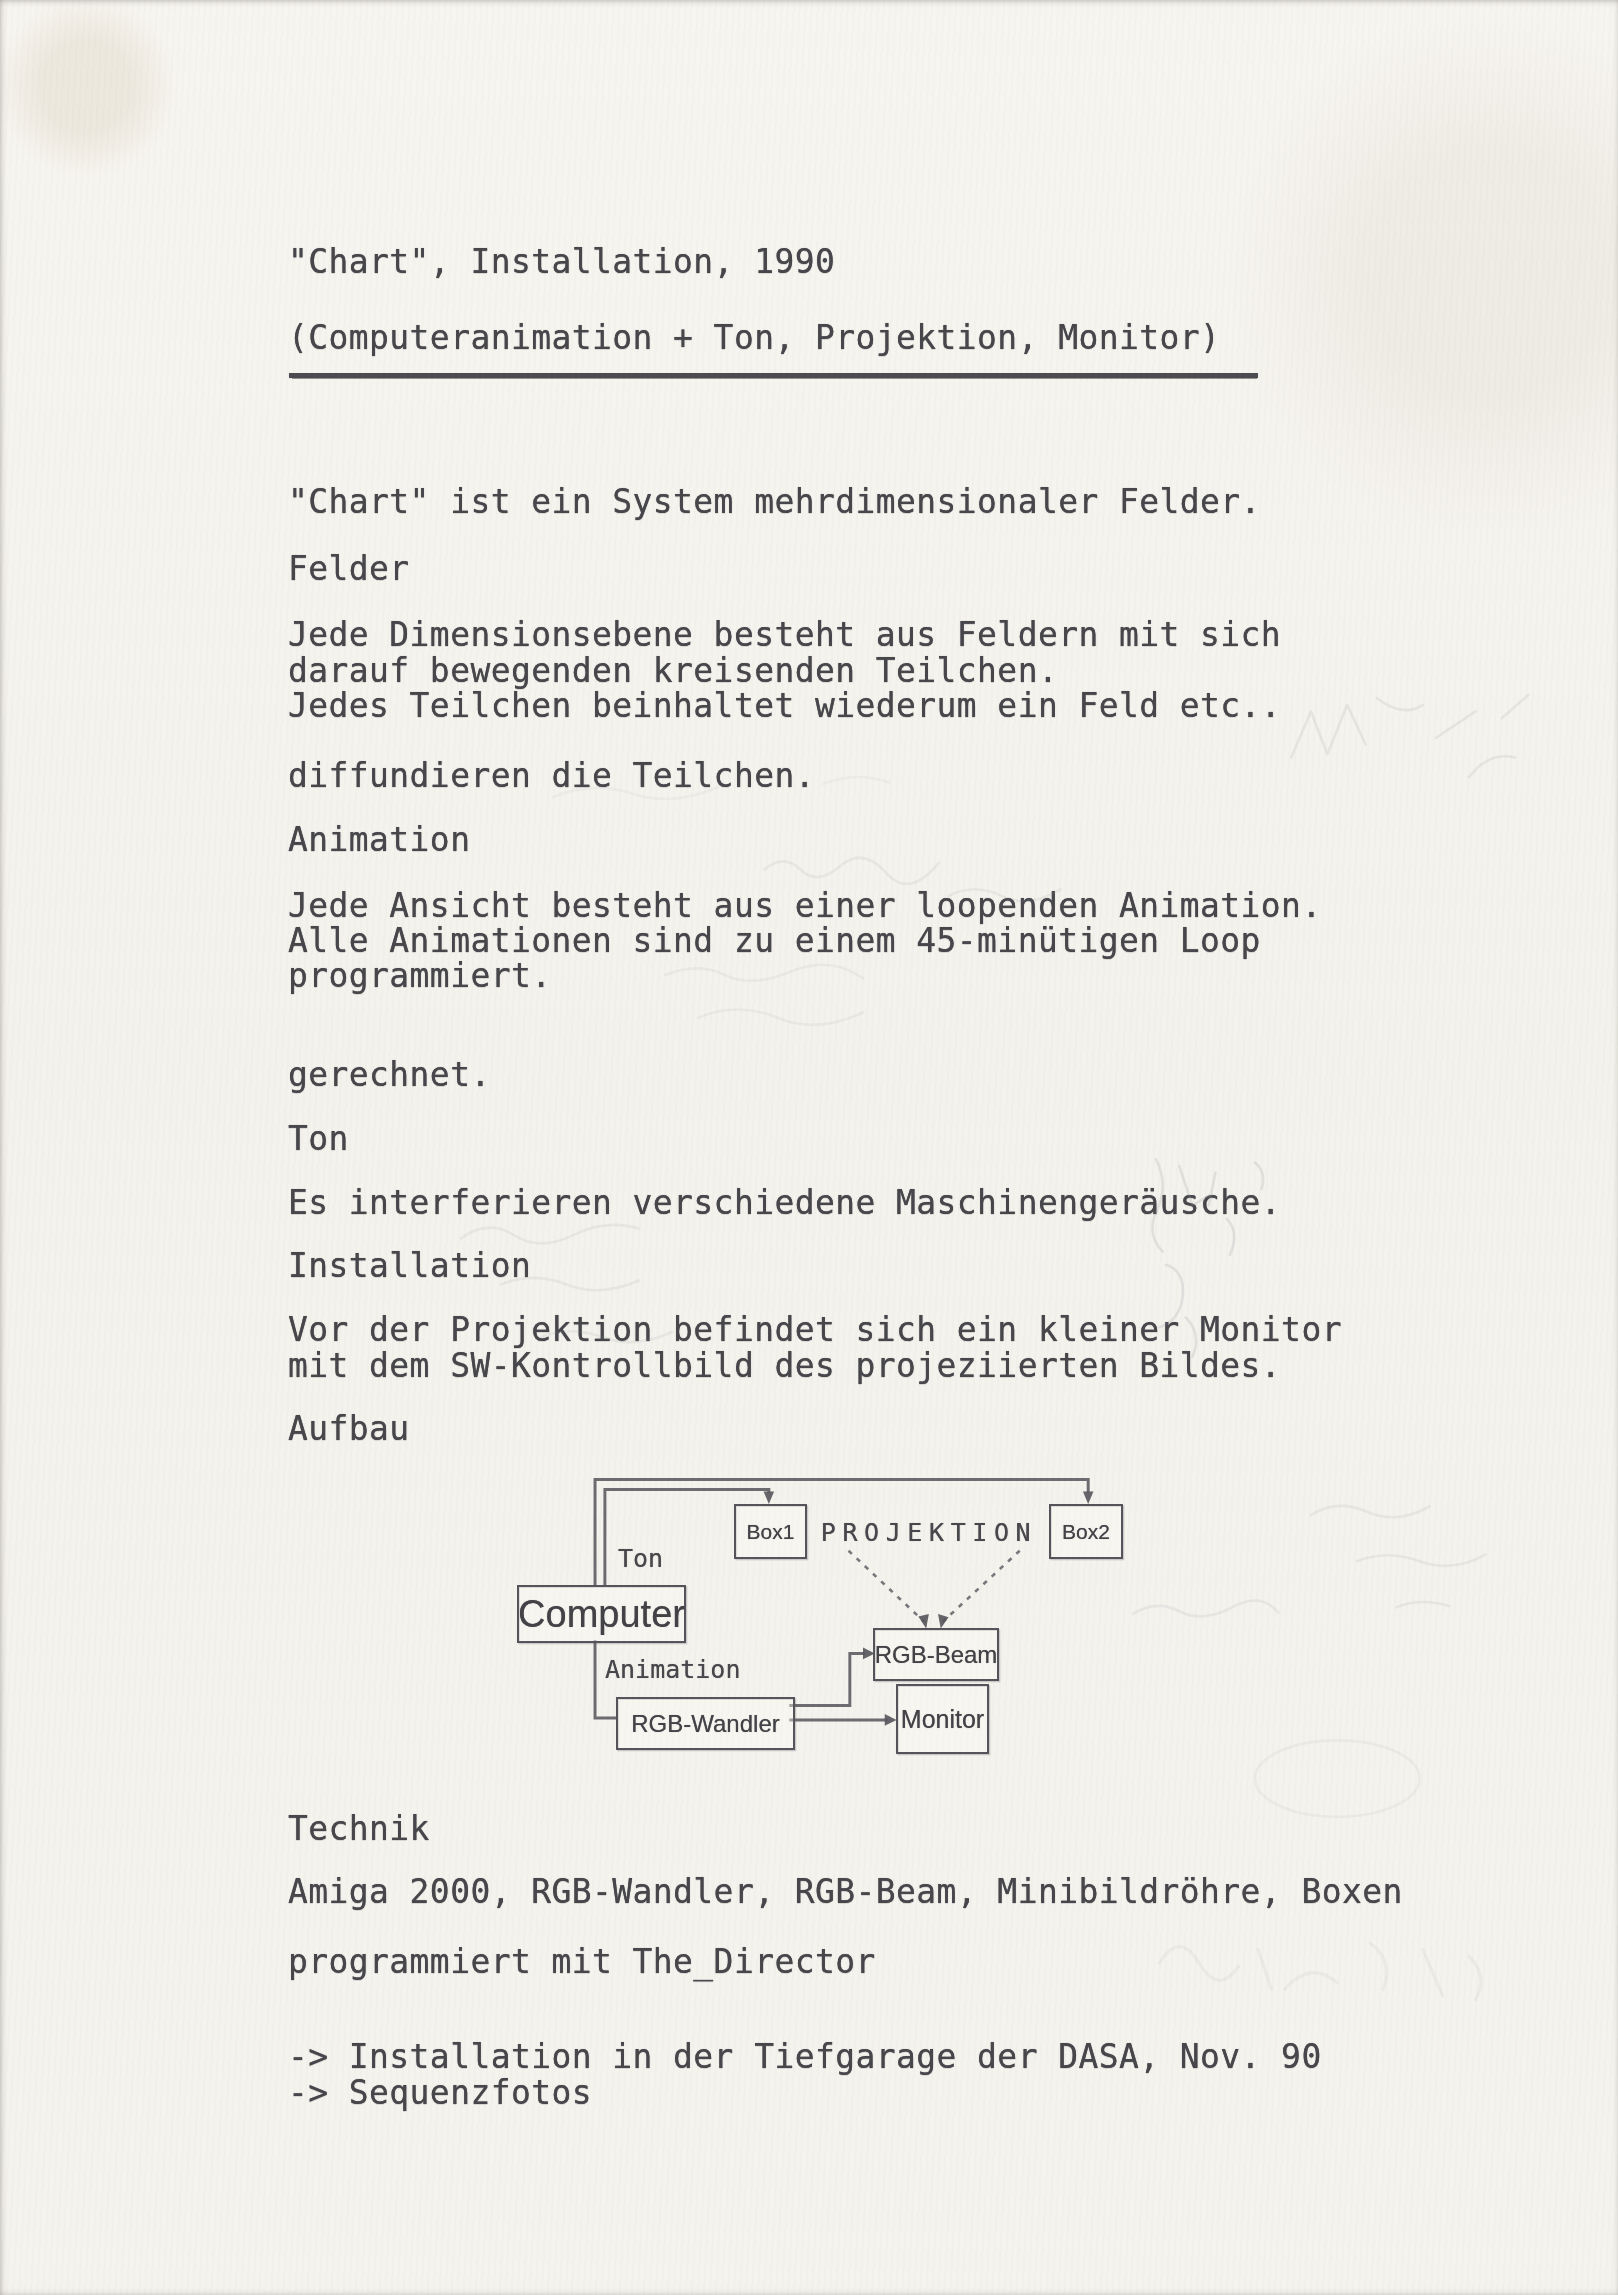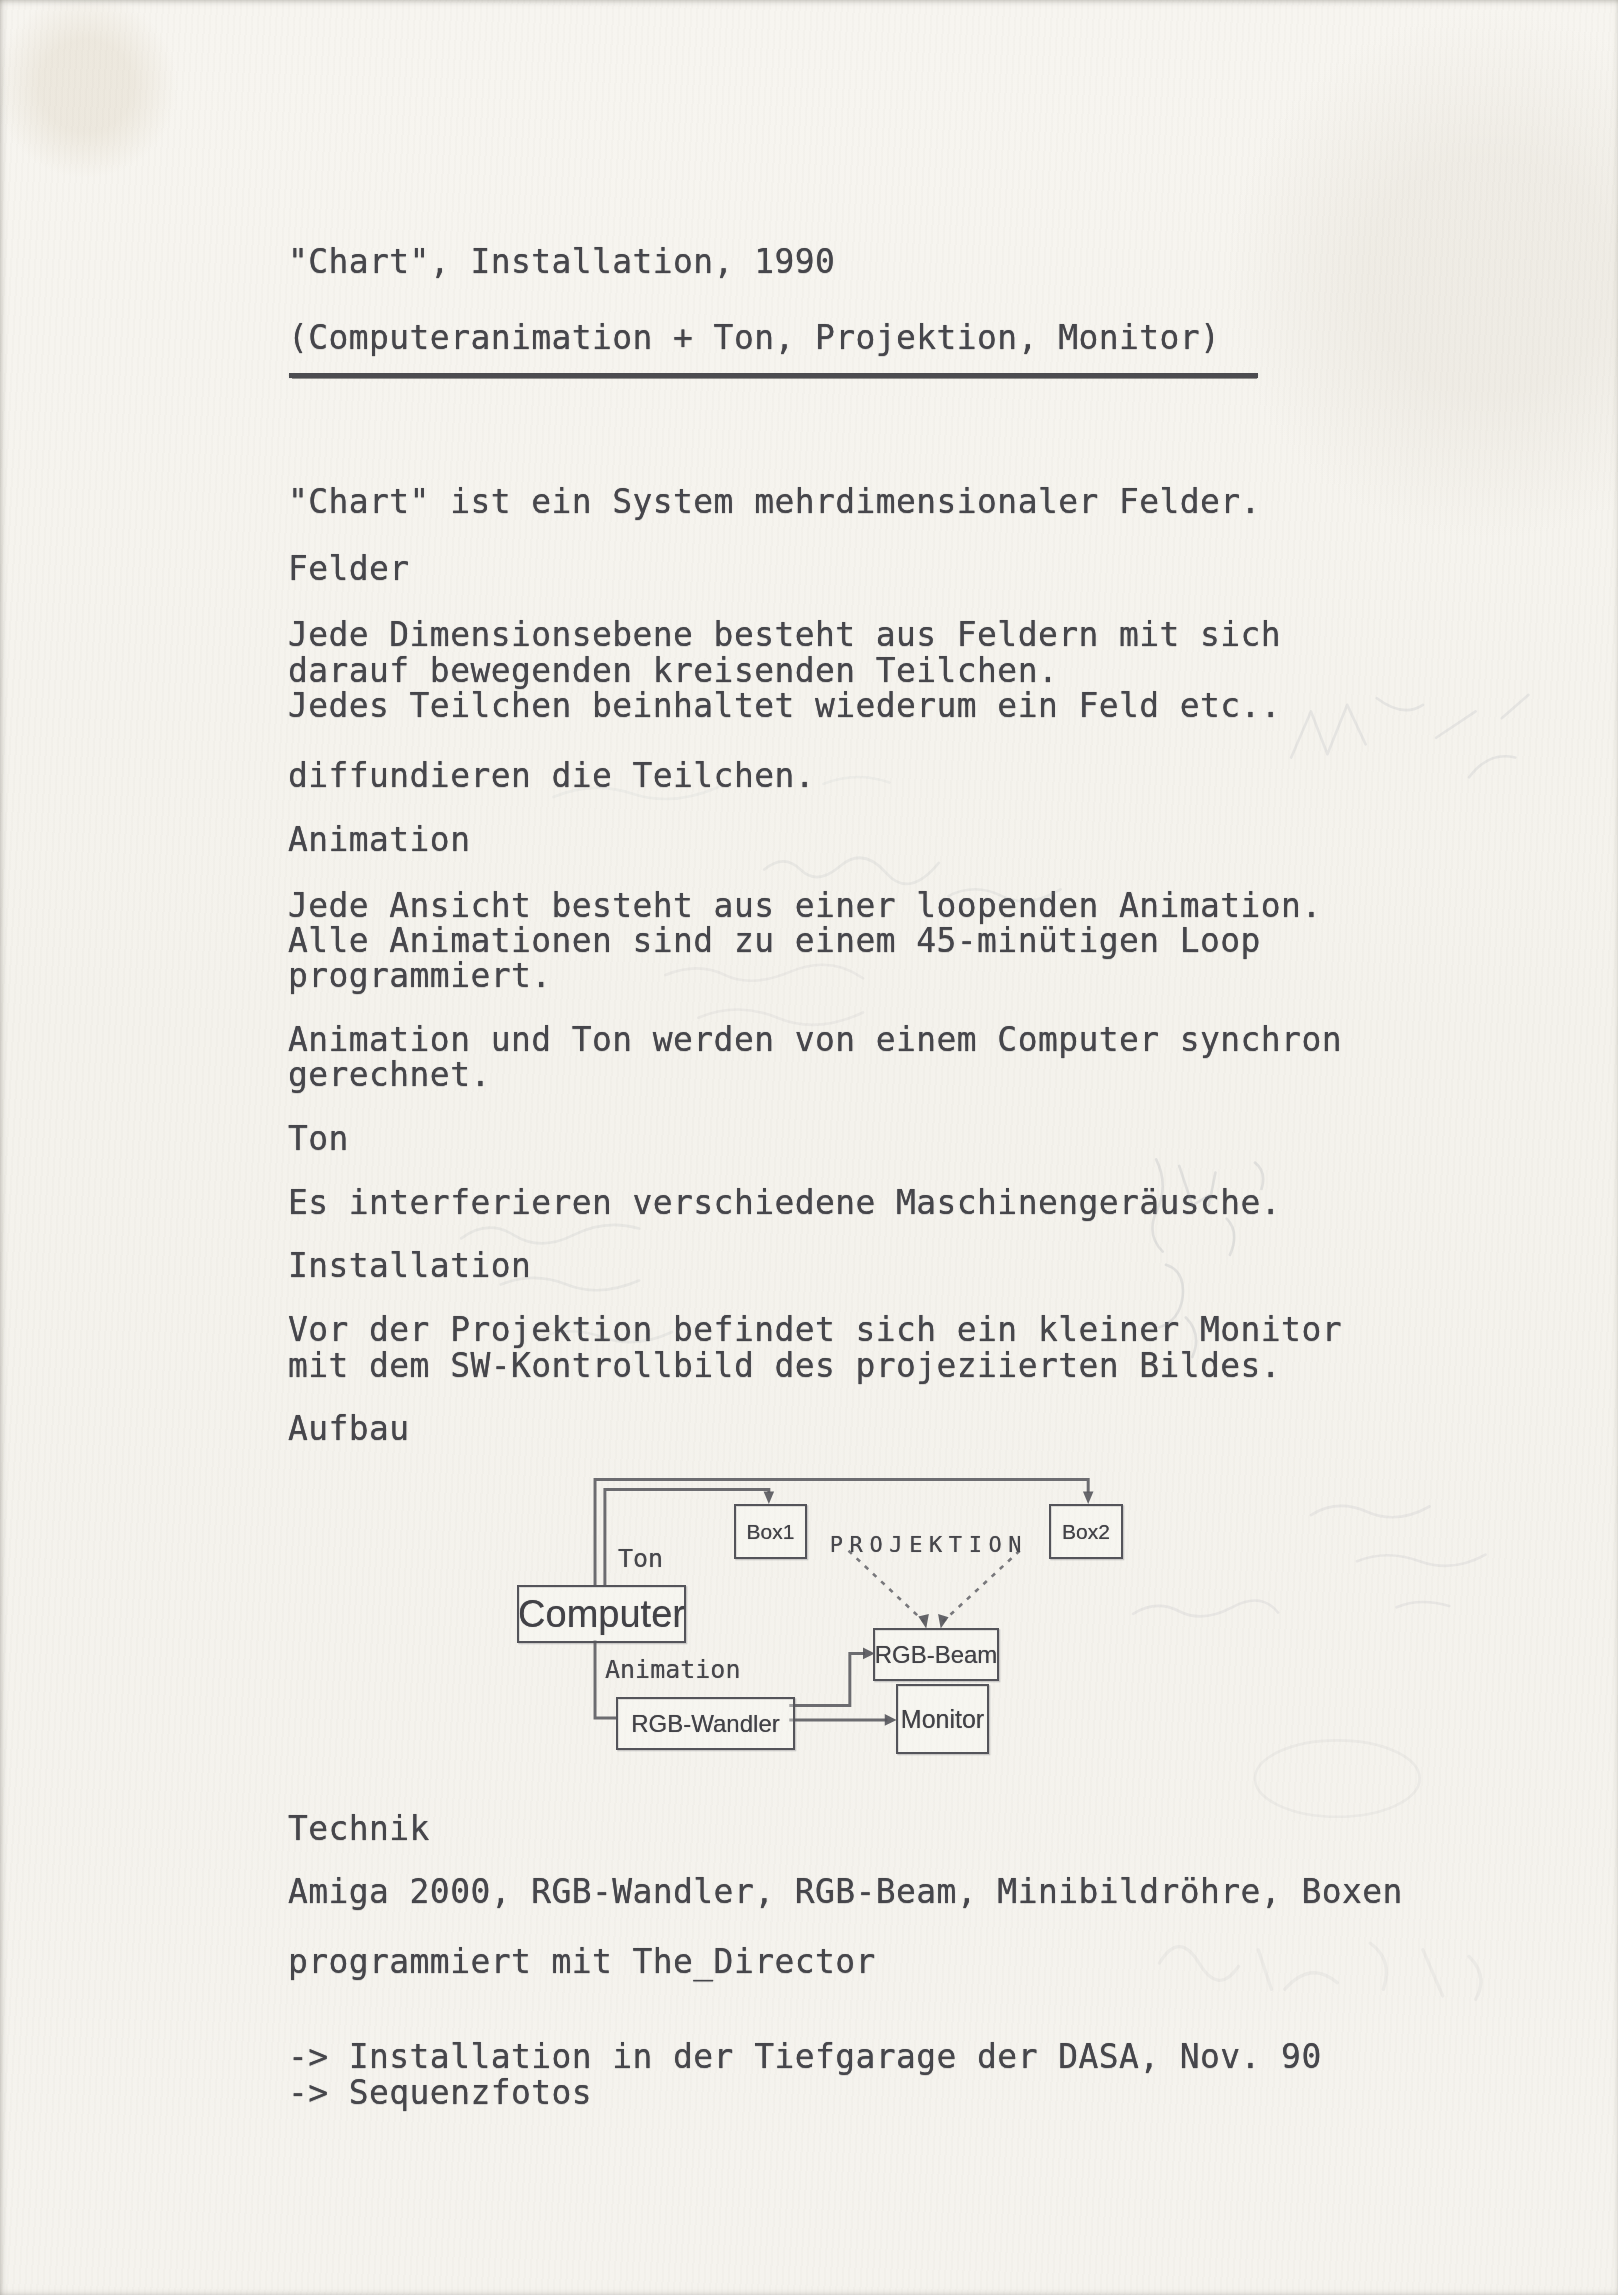--- a/index.html
+++ b/index.html
@@ -64,21 +64,20 @@
   <div class="line" style="top:551px">Felder</div>
   <div class="line" style="top:617px">Jede Dimensionsebene besteht aus Feldern mit sich</div>
   <div class="line" style="top:653px">darauf bewegenden kreisenden Teilchen.</div>
   <div class="line" style="top:688px">Jedes Teilchen beinhaltet wiederum ein Feld etc..</div>
   <div class="line" style="top:758px">diffundieren die Teilchen.</div>
 
   <div class="line" style="top:822px">Animation</div>
   <div class="line" style="top:888px">Jede Ansicht besteht aus einer loopenden Animation.</div>
   <div class="line" style="top:923px">Alle Animationen sind zu einem 45-minütigen Loop</div>
   <div class="line" style="top:958px">programmiert.</div>
-  <div class="line" style="top:1022px">Animation und Ton werden von einem Computer synchron</div>
   <div class="line" style="top:1057px">gerechnet.</div>
 
   <div class="line" style="top:1121px">Ton</div>
   <div class="line" style="top:1185px">Es interferieren verschiedene Maschinengeräusche.</div>
 
   <div class="line" style="top:1248px">Installation</div>
   <div class="line" style="top:1312px">Vor der Projektion befindet sich ein kleiner Monitor</div>
   <div class="line" style="top:1348px">mit dem SW-Kontrollbild des projeziierten Bildes.</div>
 
   <div class="line" style="top:1411px">Aufbau</div>
@@ -111,21 +110,21 @@
       </g>
     </svg>
 
     <div class="dbox" style="left:10px;top:112px;width:165px;height:54px;font-size:38px">Computer</div>
     <div class="dbox" style="left:227px;top:31px;width:69px;height:51px;font-size:21px">Box1</div>
     <div class="dbox" style="left:542px;top:31px;width:70px;height:51px;font-size:21px">Box2</div>
     <div class="dbox" style="left:366px;top:155px;width:122px;height:49px;font-size:24px">RGB-Beam</div>
     <div class="dbox" style="left:389px;top:211px;width:89px;height:66px;font-size:25px">Monitor</div>
     <div class="dbox" style="left:109px;top:224px;width:175px;height:49px;font-size:24px">RGB-Wandler</div>
 
-    <div class="dlabel" style="left:310px;top:59px;width:224px;text-align:center;font-size:22px;letter-spacing:6.6px">PROJEKTION</div>
+    <div class="dlabel" style="left:310px;top:45px;width:224px;text-align:center;font-size:25px;letter-spacing:6.6px">PROJEKTION</div>
     <div class="dlabel" style="left:111px;top:71px;font-size:25px">Ton</div>
     <div class="dlabel" style="left:98px;top:182px;font-size:25px">Animation</div>
   </div>
 
   <div class="line" style="top:1811px">Technik</div>
   <div class="line" style="top:1874px">Amiga 2000, RGB-Wandler, RGB-Beam, Minibildröhre, Boxen</div>
   <div class="line" style="top:1944px">programmiert mit The_Director</div>
 
   <div class="line" style="top:2039px">-&gt; Installation in der Tiefgarage der DASA, Nov. 90</div>
   <div class="line" style="top:2075px">-&gt; Sequenzfotos</div>

